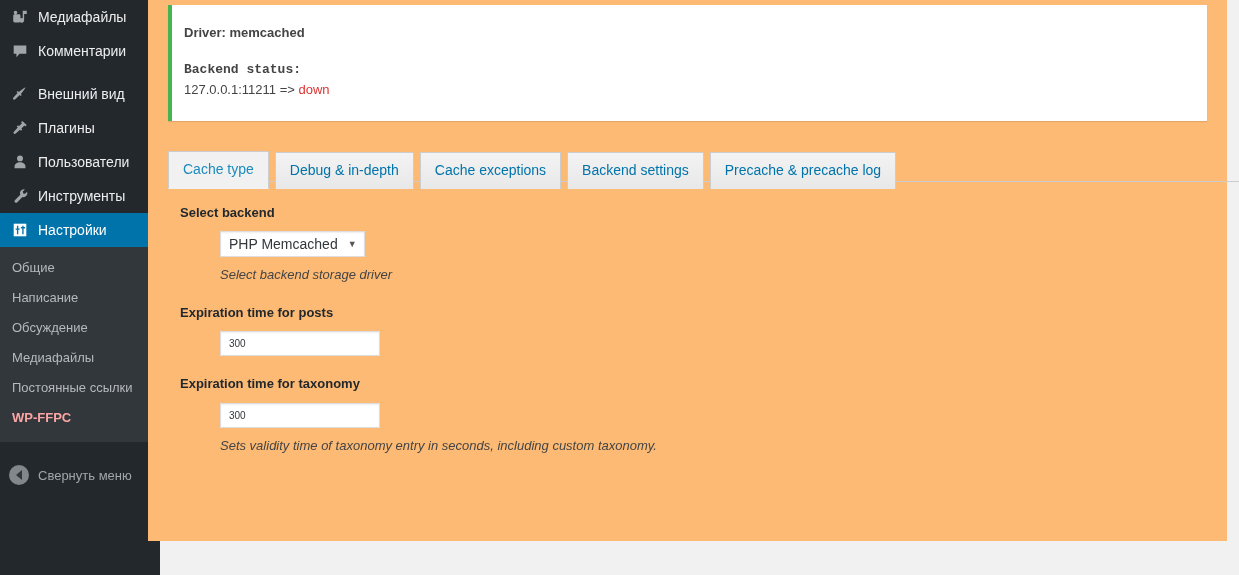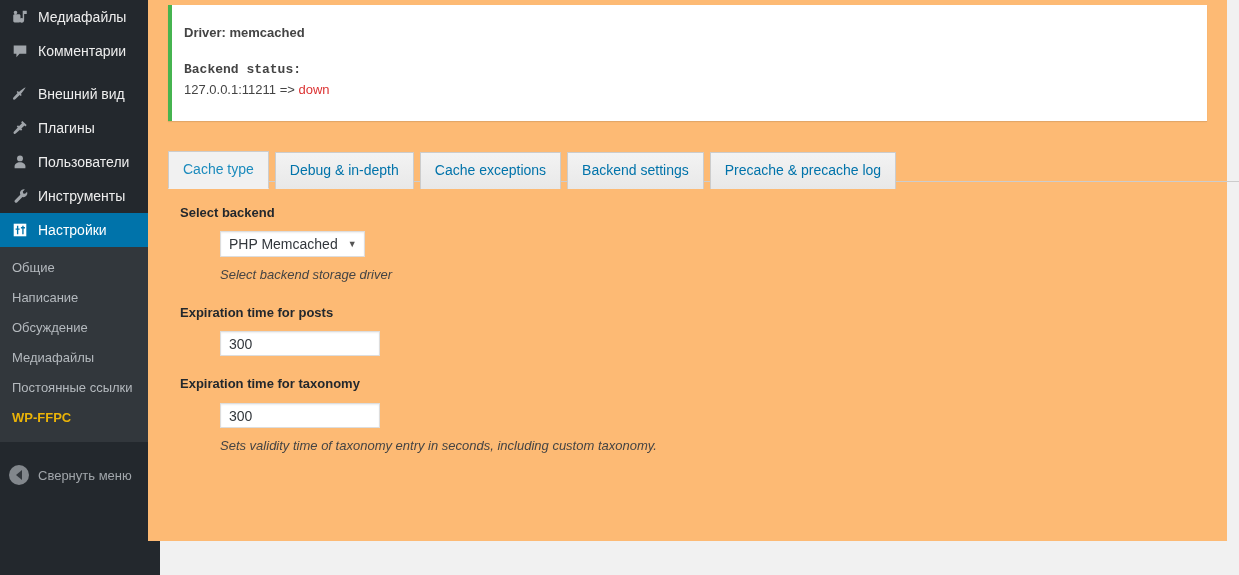--- a/index.html
+++ b/index.html
@@ -67,21 +67,21 @@
   .submenu-item {
     display: block;
     padding: 6px 0 6px 12px;
     font-size: 13px;
     line-height: 18px;
     color: #b4b9be;
     cursor: pointer;
     white-space: nowrap;
   }
   .submenu-item.current {
-    color: #eab308;
+    color: #fca5a5;
     font-weight: bold;
   }
 
   
   #collapse-menu {
     display: flex; align-items: center;
     height: 34px;
     padding-left: 9px;
     color: #a0a5aa;
     font-size: 13px;
@@ -191,21 +191,21 @@
     font-style: italic;
     color: #444;
     padding-left: 40px;
     margin-top: 9px;
     line-height: 1.4;
   }
   input.text-input {
     width: 160px;
     height: 25px;
     padding: 0 8px;
-    font-size: 14px;
+    font-size: 10px;
     color: #32373c;
     border: 1px solid #ddd;
     background: #fff;
     box-shadow: inset 0 1px 2px rgba(0,0,0,.07);
     border-radius: 0;
     box-sizing: border-box;
     font-family: "Liberation Sans", sans-serif;
     outline: none;
   }
   .select-box {

